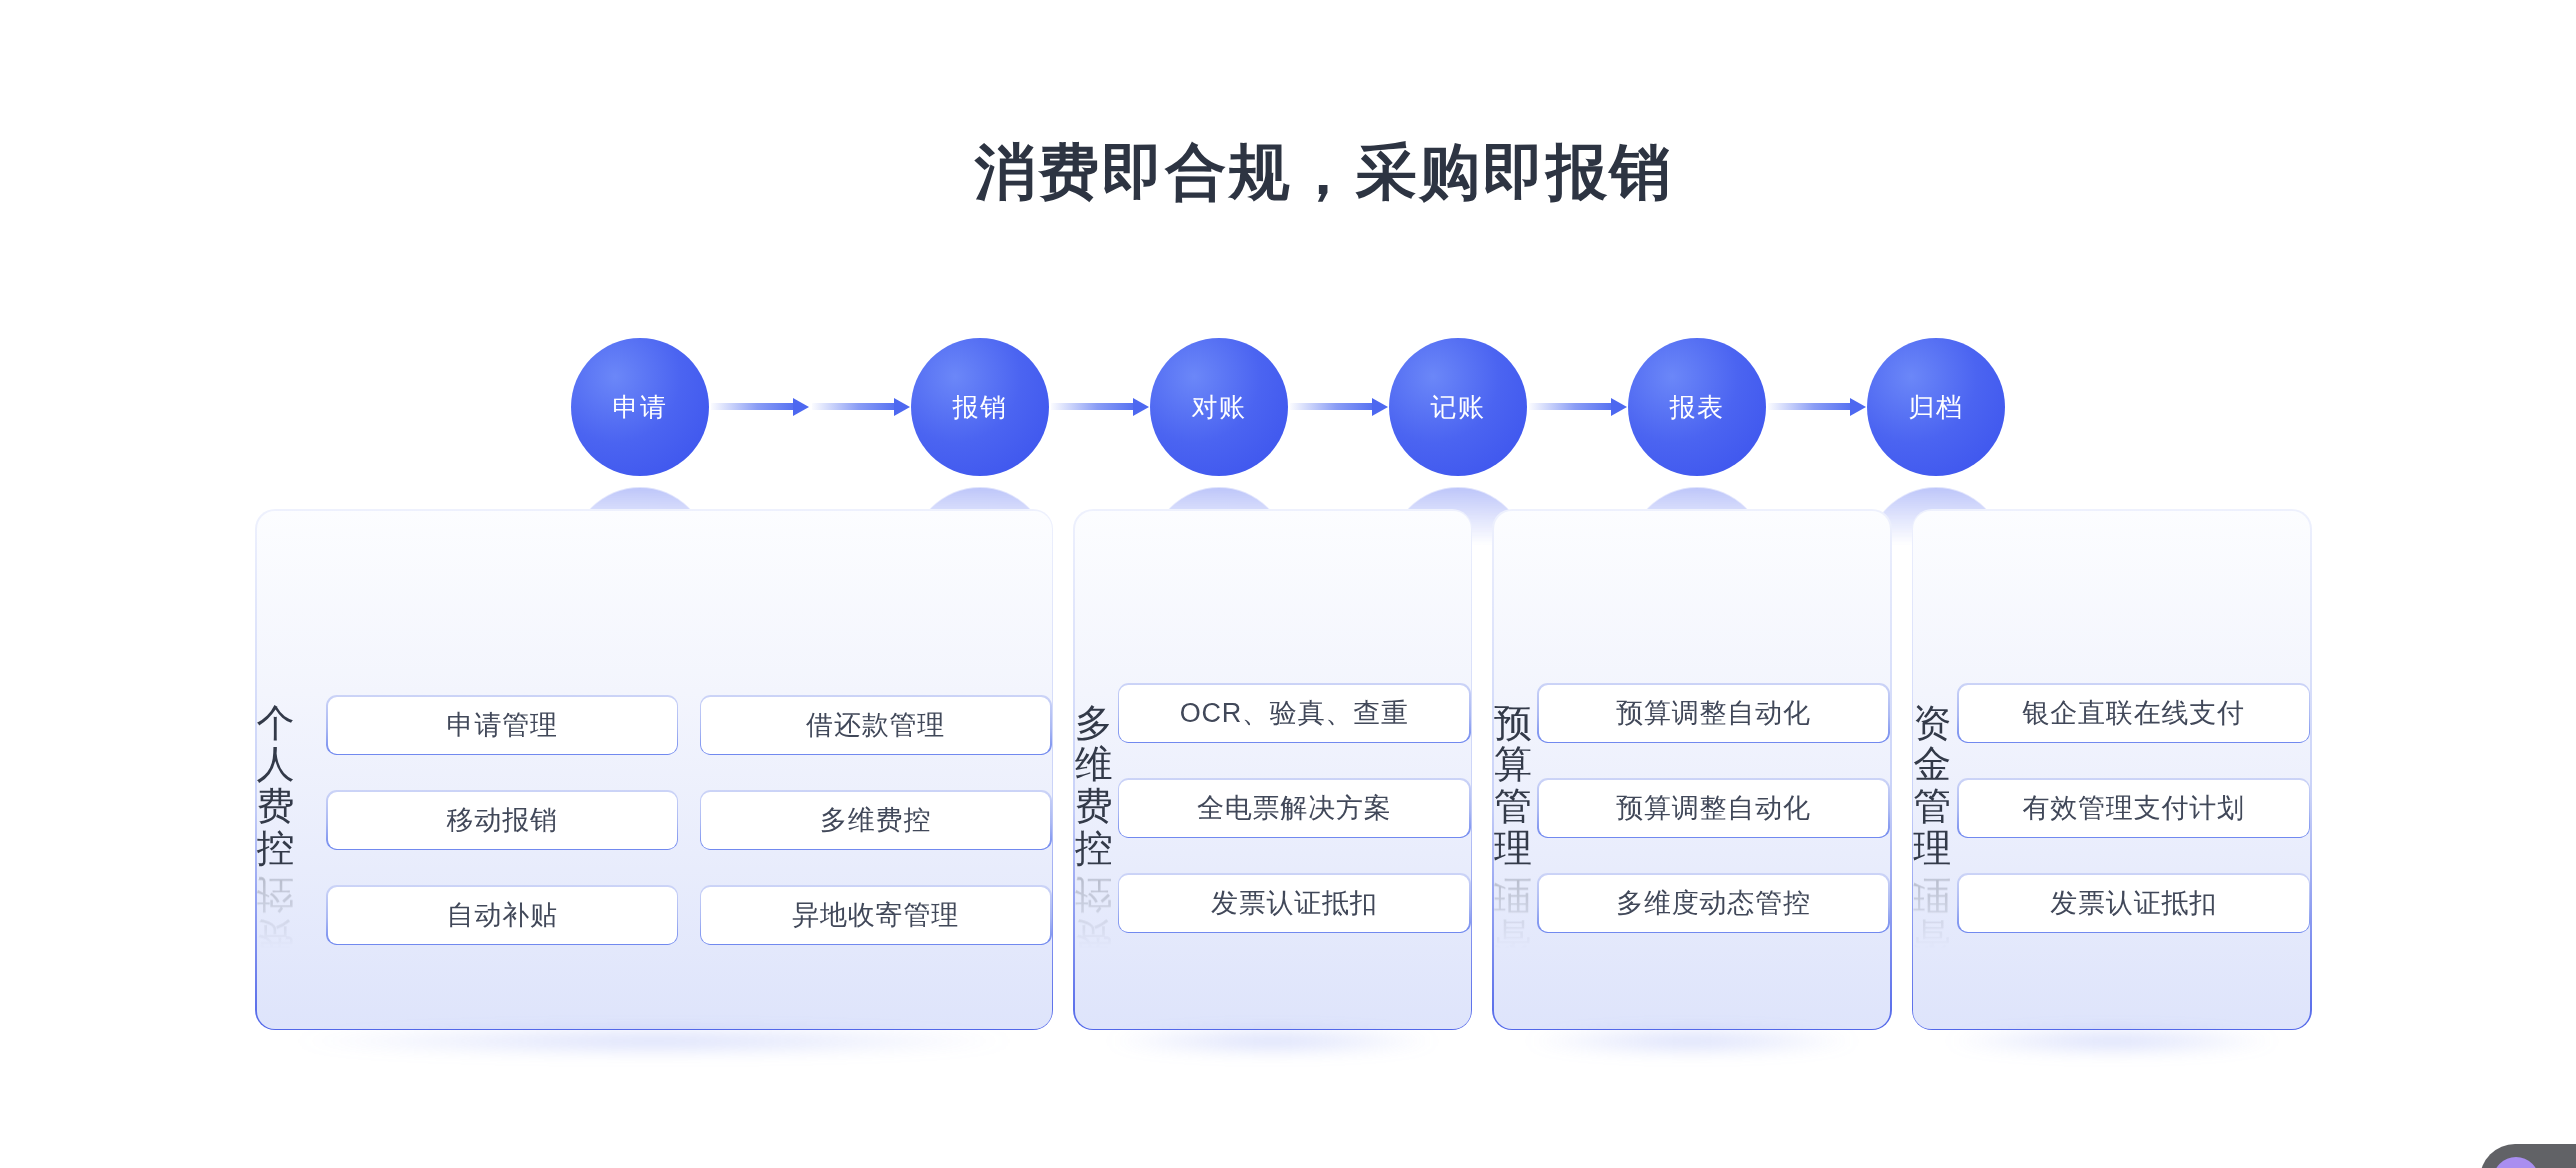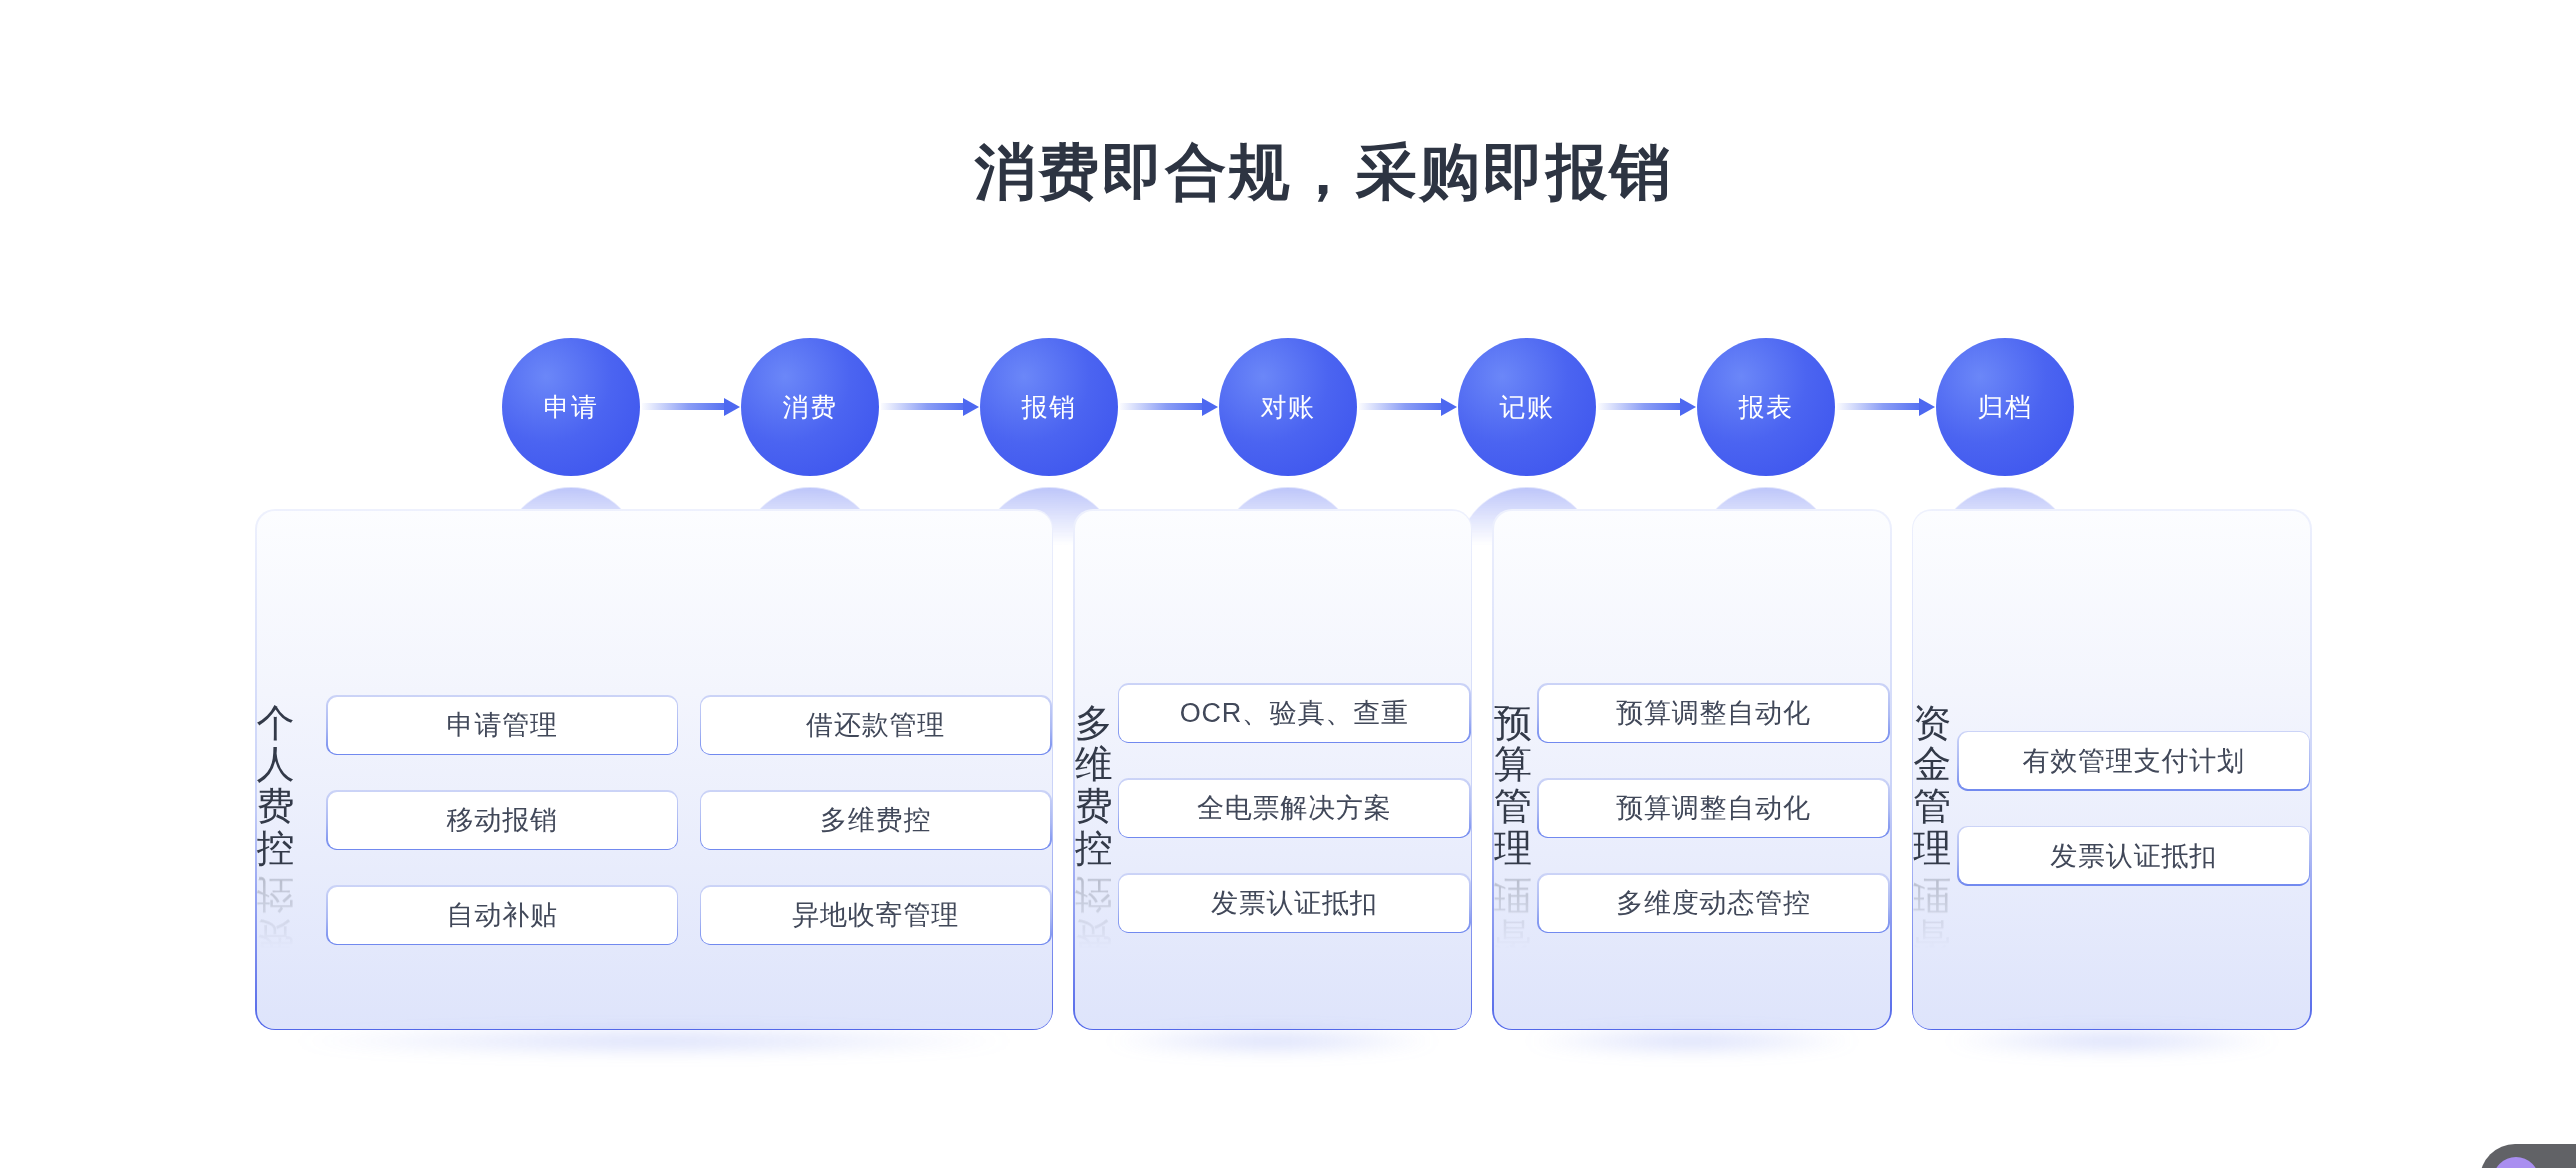--- a/index.html
+++ b/index.html
@@ -85,21 +85,20 @@
 <div class="canvas">
 
   <h1 class="page-title">消费即合规，采购即报销</h1>
 
   <div class="flow" id="flow">
       <div class="step">申请</div>
       <div class="arrow">
         <span class="shaft"></span>
         <span class="head"></span>
       </div>
-      <div class="step">消费</div>
       <div class="arrow">
         <span class="shaft"></span>
         <span class="head"></span>
       </div>
       <div class="step">报销</div>
       <div class="arrow">
         <span class="shaft"></span>
         <span class="head"></span>
       </div>
       <div class="step">对账</div>
@@ -175,20 +174,23 @@
             <div class="pill">
               <div class="pill-inner">多维度动态管控</div>
             </div>
           </div>
         </div>
       </div>
       <div class="card" data-cols="1">
         <div class="card-inner">
           <h2 class="card-title">资金管理</h2>
           <div class="card-grid">
+            <div class="pill">
+              <div class="pill-inner">银企直联在线支付</div>
+            </div>
             <div class="pill">
               <div class="pill-inner">有效管理支付计划</div>
             </div>
             <div class="pill">
               <div class="pill-inner">发票认证抵扣</div>
             </div>
           </div>
         </div>
       </div>
     </div>

